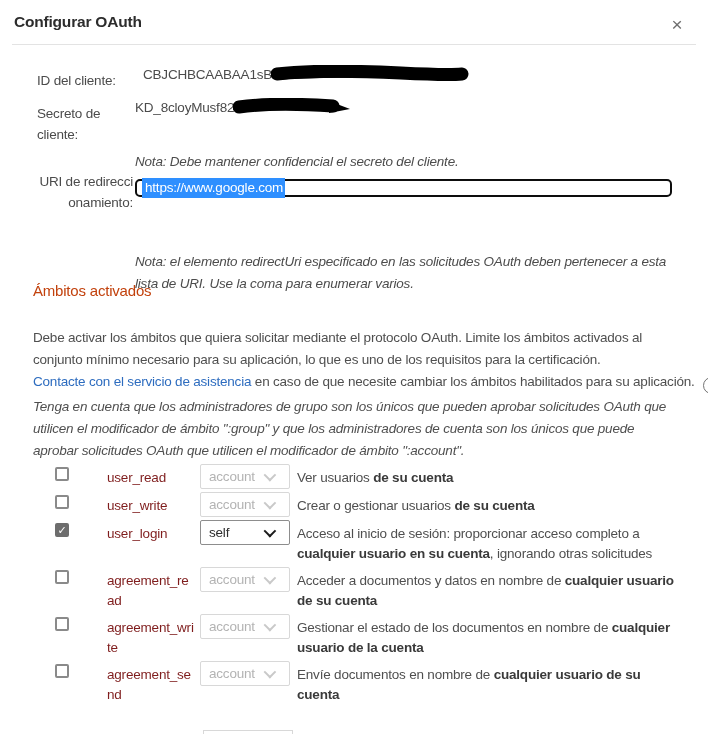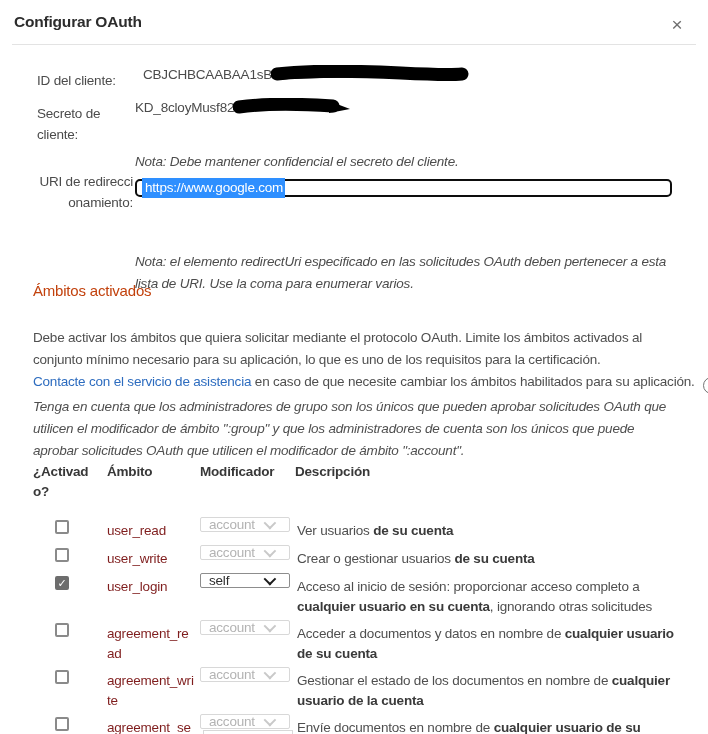--- a/index.html
+++ b/index.html
@@ -31,21 +31,21 @@
   
   .scopes-table{position:absolute;left:33px;top:462px;width:645px;}
   .t-head,.t-row{display:grid;grid-template-columns:74px 93px 95px 1fr;align-items:start;}
   .t-head{font-weight:bold;color:#383838;line-height:20px;margin-bottom:13px;}
   .th-activado{width:58px;word-break:break-all;}
   .t-row{margin-bottom:1px;min-height:27px;}
   .cell-check{padding-left:22px;padding-top:5px;}
   .checkbox{width:14px;height:14px;box-sizing:border-box;border:2px solid #8a8a8a;border-radius:2px;background:#fff;cursor:pointer;font-size:11px;line-height:11px;text-align:center;color:#fff;}
   .checkbox.checked{background:#6d6d6d;border-color:#6d6d6d;}
   .cell-scope{padding-top:6px;color:#7f1d1d;width:88px;word-break:break-all;line-height:20px;}
-  .select{width:90px;height:15px;box-sizing:border-box;border:1px solid #8d8d8d;border-radius:2px;background:#fff;display:flex;align-items:center;justify-content:space-between;padding:0 16px 0 8px;color:#2e2e2e;cursor:pointer;margin-top:2px;}
+  .select{width:90px;height:25px;box-sizing:border-box;border:1px solid #8d8d8d;border-radius:2px;background:#fff;display:flex;align-items:center;justify-content:space-between;padding:0 16px 0 8px;color:#2e2e2e;cursor:pointer;margin-top:2px;}
   .select .chev{width:7px;height:7px;border-right:2px solid #1b1b1b;border-bottom:2px solid #1b1b1b;transform:rotate(45deg) translateY(-2px);}
   .select.disabled{border-color:#d8d8d8;color:#b3b3b3;cursor:default;}
   .select.disabled .chev{border-color:#c9c9c9;}
   .cell-desc{padding-top:6px;padding-left:2px;line-height:20px;color:#4f4f4f;}
   .cell-desc .bseg{font-weight:bold;color:#3a3a3a;}
 
   .partial-select{position:absolute;left:203px;top:730px;width:90px;height:8px;box-sizing:border-box;border:1px solid #d8d8d8;border-bottom:none;background:#fff;}
 </style>
 </head>
 <body>
@@ -78,26 +78,20 @@
   <div class="note" style="top:251px;width:545px;">Nota: el elemento redirectUri especificado en las solicitudes OAuth deben pertenecer a esta lista de URI. Use la coma para enumerar varios.</div>
 
   <div class="section-heading">Ámbitos activados</div>
   <div class="para" style="top:327px;width:648px;">Debe activar los ámbitos que quiera solicitar mediante el protocolo OAuth. Limite los ámbitos activados al conjunto mínimo necesario para su aplicación, lo que es uno de los requisitos para la certificación.</div>
 
   <div class="para" style="top:371px;white-space:nowrap;"><span class="link">Contacte con el servicio de asistencia</span><span> en caso de que necesite cambiar los ámbitos habilitados para su aplicación.</span><span class="help-icon">?</span></div>
 
   <div class="para" style="top:396px;width:650px;font-style:italic;">Tenga en cuenta que los administradores de grupo son los únicos que pueden aprobar solicitudes OAuth que utilicen el modificador de ámbito ":group" y que los administradores de cuenta son los únicos que puede aprobar solicitudes OAuth que utilicen el modificador de ámbito ":account".</div>
 
   <div class="scopes-table">
-    <div class="t-head">
-      <div class="th-activado">¿Activado?</div>
-      <div>Ámbito</div>
-      <div>Modificador</div>
-      <div>Descripción</div>
-    </div>
     <div>
     <div class="t-row">
       <div class="cell-check">
             <div class="checkbox"></div>
           </div>
       <div class="cell-scope">user_read</div>
       <div>
             <div class="select disabled">
               <span class="sel-val">account</span>
               <span class="chev"></span>

